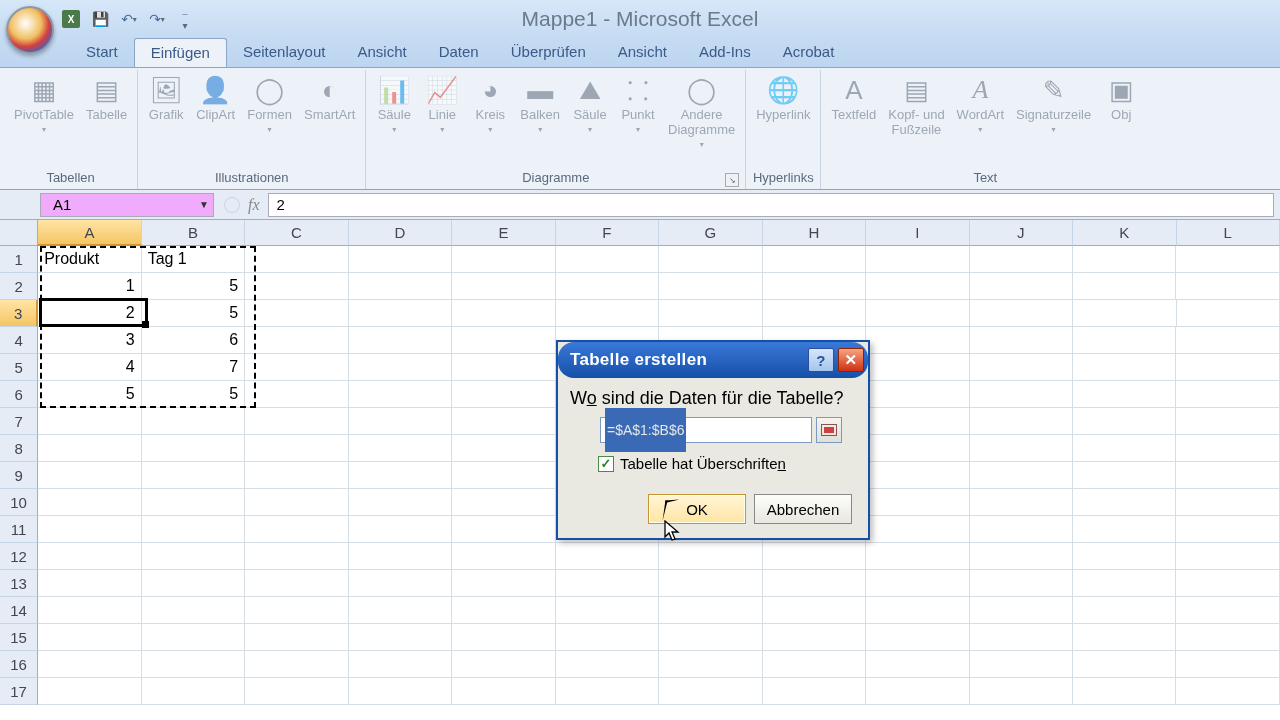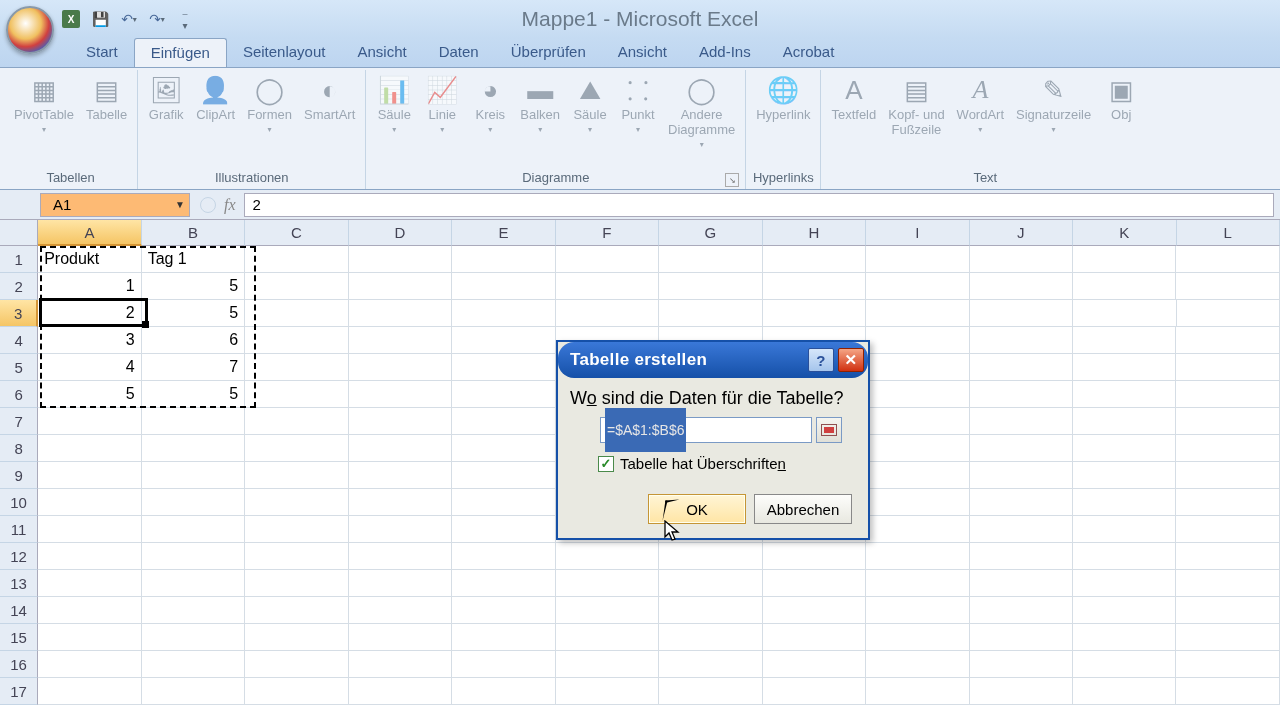--- a/index.html
+++ b/index.html
@@ -25,21 +25,21 @@
 .group-label { text-align: center; font-size: 13px; color: #5a6a7a; padding: 2px 0 4px; position: relative; }
 .dialog-launcher { position: absolute; right: 2px; bottom: 2px; width: 14px; height: 14px; border: 1px solid #aaa; font-size: 8px; display: flex; align-items: center; justify-content: center; color: #666; }
 .ribbon-item { display: flex; flex-direction: column; align-items: center; padding: 2px 6px; gap: 2px; color: #5a6a7a; min-width: 48px; }
 .ribbon-item.disabled { opacity: 0.55; }
 .ribbon-icon { width: 32px; height: 32px; display: flex; align-items: center; justify-content: center; font-size: 26px; }
 .ribbon-label { font-size: 13px; text-align: center; line-height: 1.15; }
 .dropdown-arrow { font-size: 8px; color: #5a6a7a; }
 
 
 .name-bar { height: 30px; background: #e5ecf5; border-bottom: 1px solid #aab; display: flex; align-items: center; }
-.name-box { width: 150px; height: 24px; background: #fdba74; border: 1px solid #aab; margin-left: 40px; display: flex; align-items: center; padding: 0 4px 0 12px; justify-content: space-between; font-size: 15px; }
+.name-box { width: 174px; height: 24px; background: #f0abfc; border: 1px solid #aab; margin-left: 40px; display: flex; align-items: center; padding: 0 4px 0 12px; justify-content: space-between; font-size: 15px; }
 .nb-arrow { font-size: 10px; color: #333; }
 .fx-zone { display: flex; align-items: center; margin-left: 10px; gap: 8px; }
 .fx-cancel { width: 16px; height: 16px; border-radius: 50%; border: 1px solid #c5d5e5; }
 .fx-label { font-style: italic; font-size: 16px; color: #888; font-family: Georgia, serif; }
 .formula-box { height: 24px; background: #fff; border: 1px solid #aab; flex: 1; margin: 0 6px 0 8px; padding: 0 8px; font-size: 15px; display: flex; align-items: center; }
 
 
 .grid-wrap { position: relative; }
 .col-headers { display: flex; height: 26px; }
 .select-all { width: 40px; height: 26px; background: #e5ecf5; border-right: 1px solid #aab; border-bottom: 1px solid #aab; }

